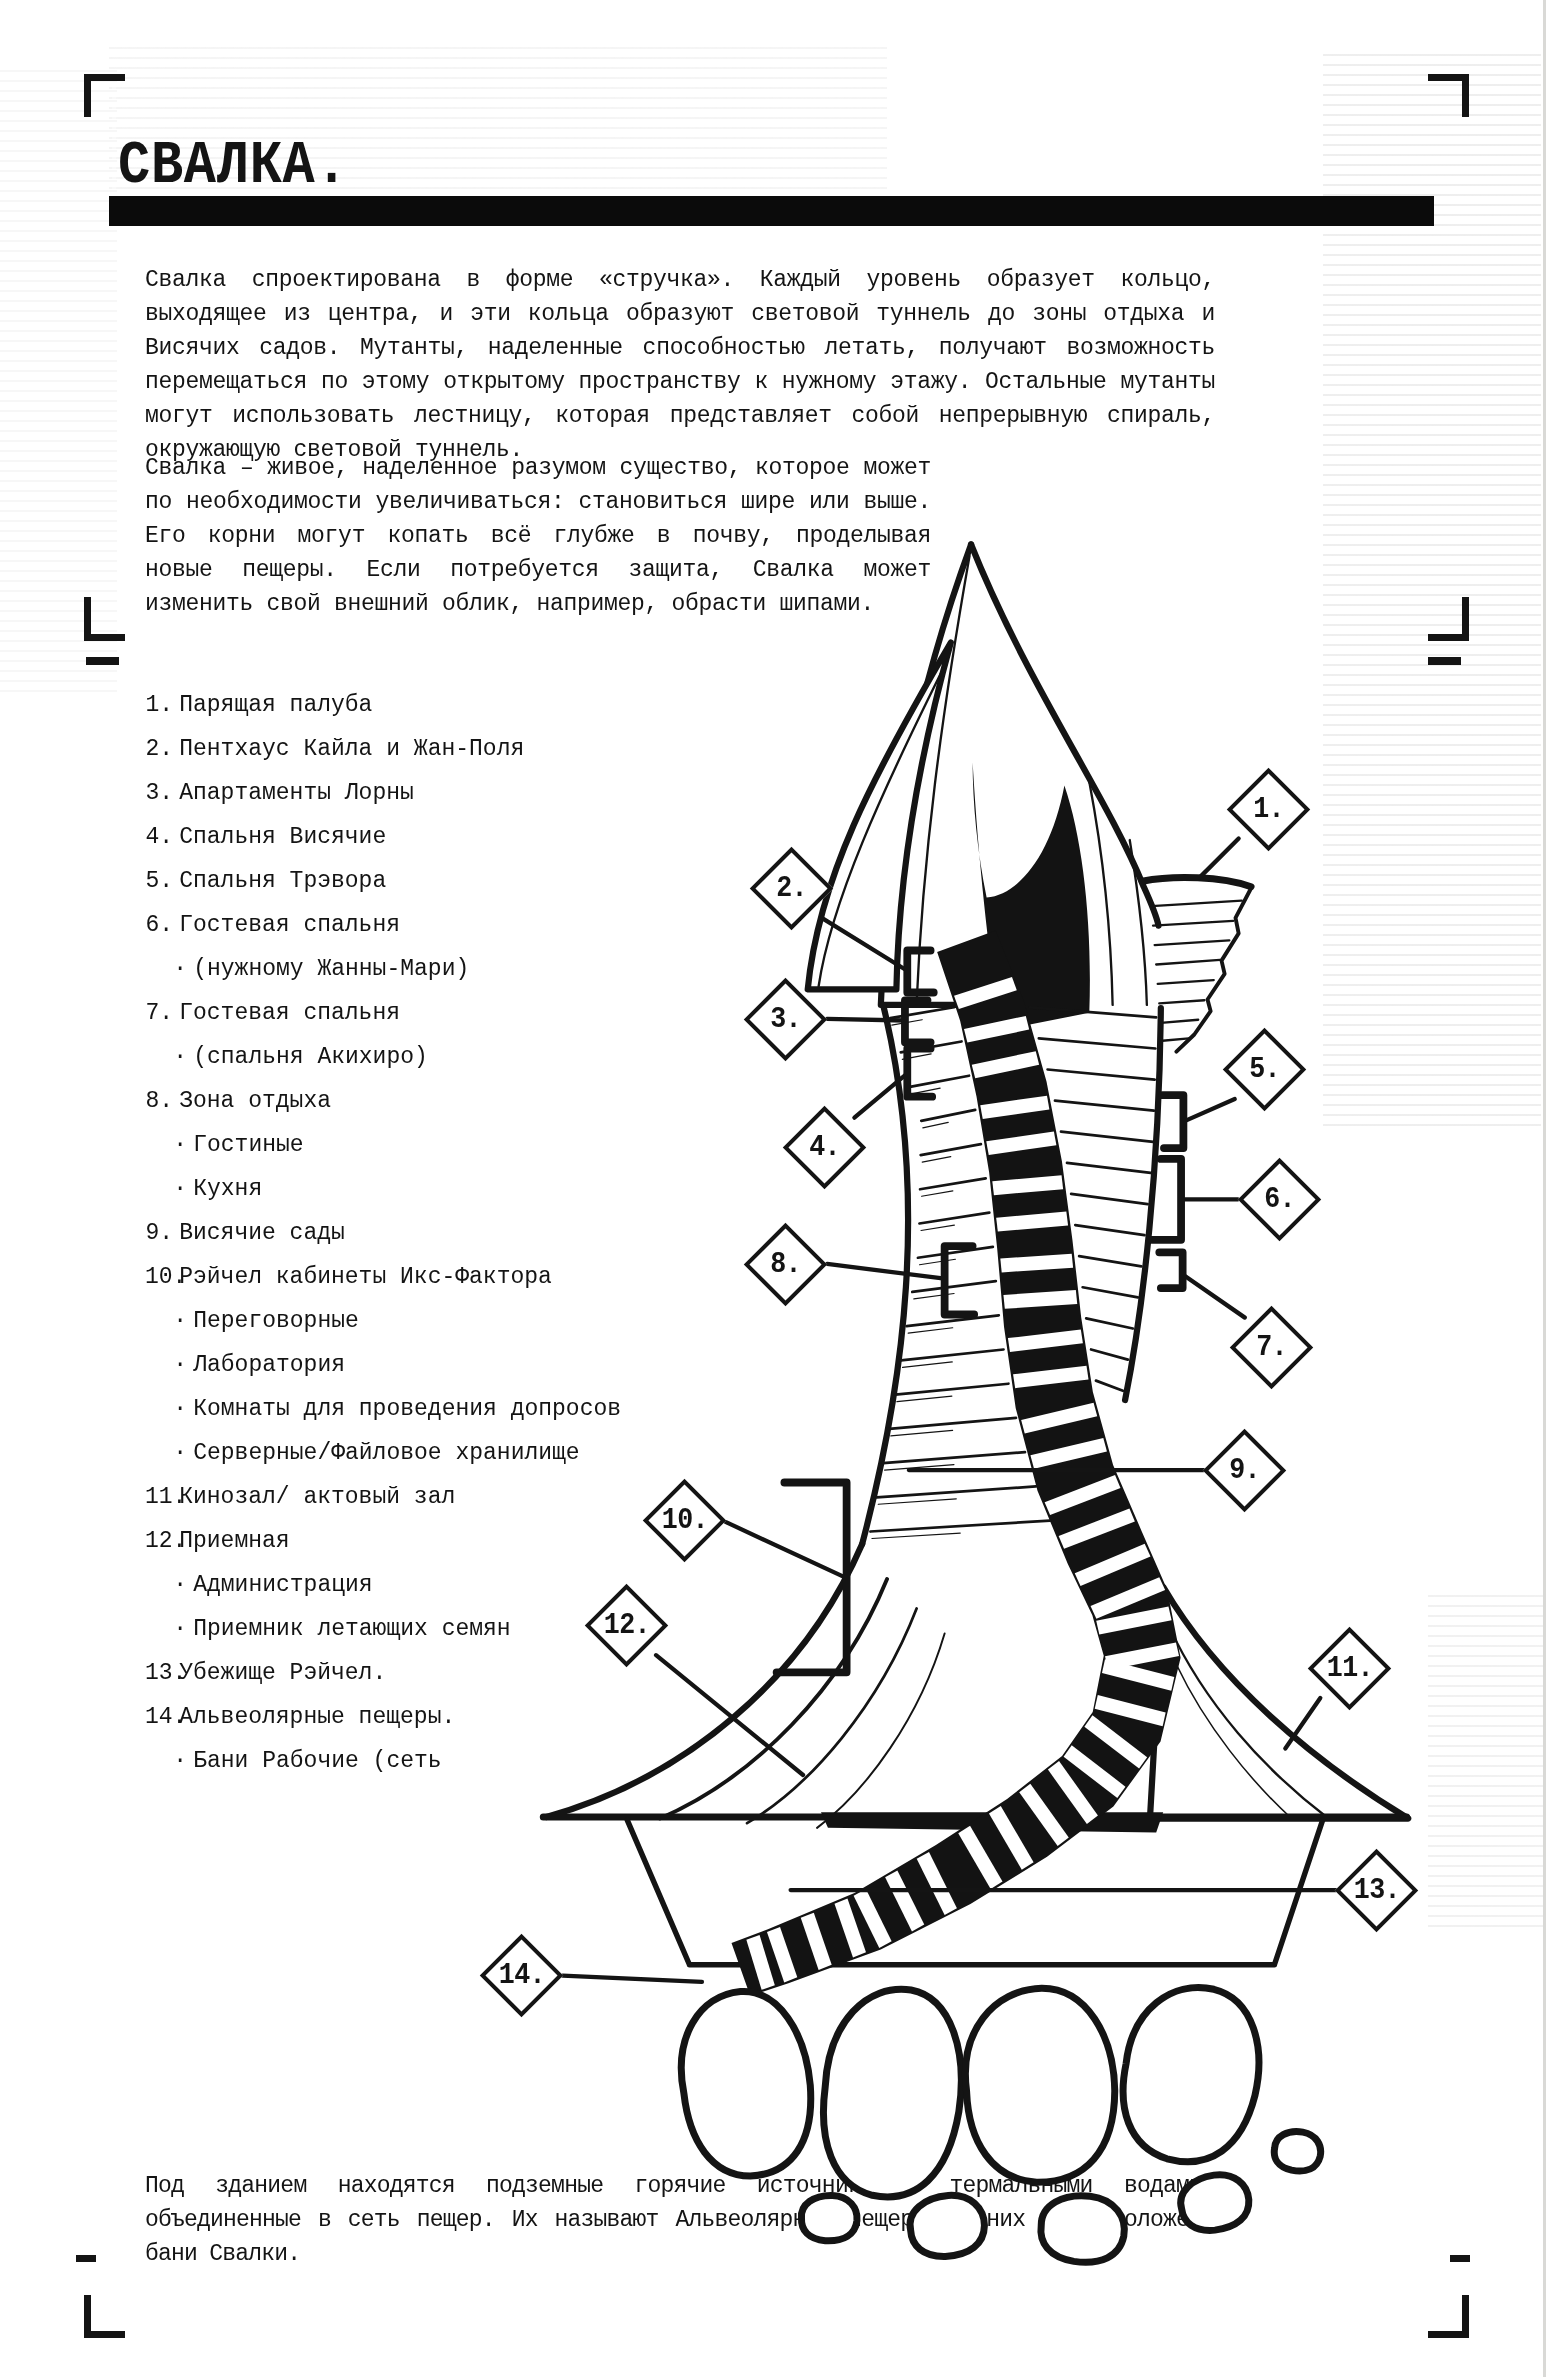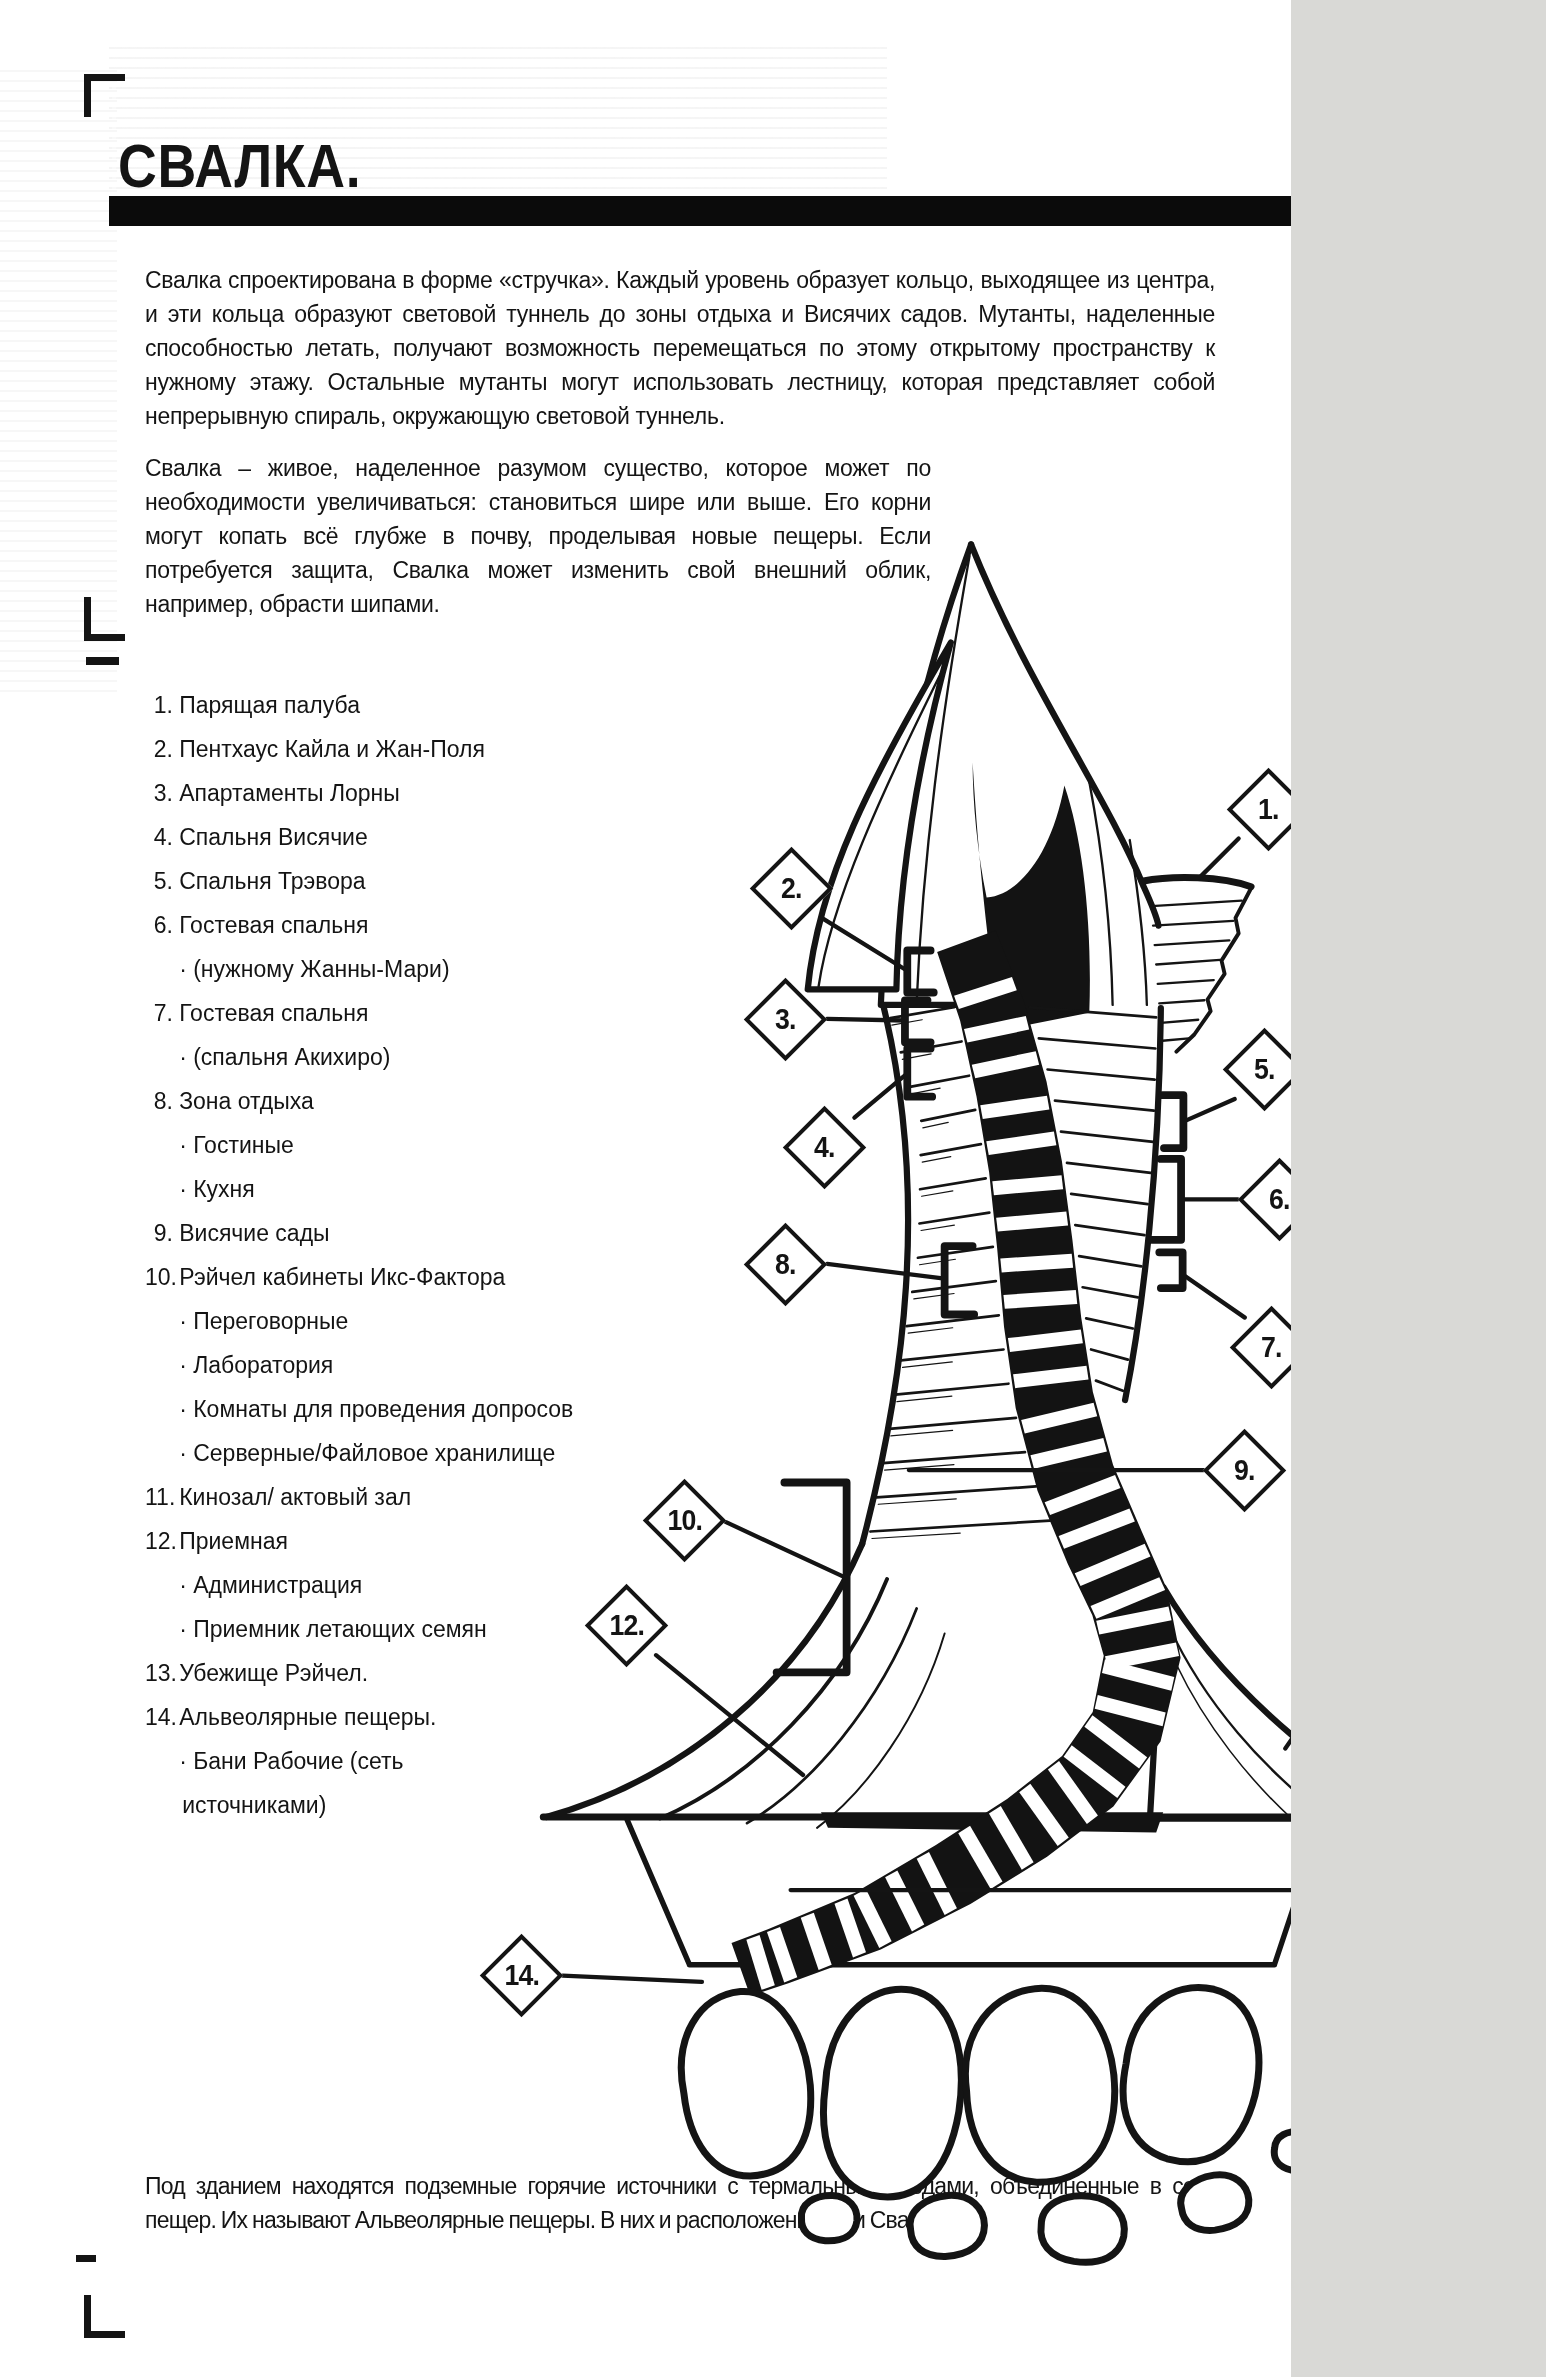--- a/index.html
+++ b/index.html
@@ -1,17 +1,17 @@
 <!DOCTYPE html>
 <html style="font-size:12.4px"><head>
 <meta charset="utf-8">
 <style>
   html,body{margin:0;padding:0;background:#d9d9d6;}
-  .page{position:relative;width:1291px;height:2377px;background:#ffffff;
-        font-family:Liberation Sans, sans-serif;color:#141414;overflow:hidden;}
+  .page{position:relative;width:1543px;height:2377px;background:#ffffff;
+        font-family:Liberation Mono, monospace;color:#141414;overflow:hidden;}
   
   .bleed{position:absolute;pointer-events:none;
          background:repeating-linear-gradient(180deg, rgba(20,20,20,.07) 0 1.6px, transparent 1.6px 10px),
                     repeating-linear-gradient(90deg, rgba(255,255,255,.75) 0 3.9px, transparent 3.9px 9.3px);}
   
   .mark{position:absolute;}
   .m-tl{left:84px;top:74px;width:34px;height:36px;border-top:7px solid #141414;border-left:7px solid #141414;}
   .m-tr{left:1428px;top:74px;width:34px;height:36px;border-top:7px solid #141414;border-right:7px solid #141414;}
   .m-ml{left:84px;top:597px;width:34px;height:37px;border-bottom:7px solid #141414;border-left:7px solid #141414;}
   .m-mr{left:1428px;top:597px;width:34px;height:37px;border-bottom:7px solid #141414;border-right:7px solid #141414;}
@@ -165,24 +165,20 @@
         <span class="lnum">13.</span>
         <span>Убежище Рэйчел.</span>
       </div>
     <div class="lrow">
         <span class="lnum">14.</span>
         <span>Альвеолярные пещеры.</span>
       </div>
     <div class="lrow sub">
         <span class="lnum">·</span>
         <span>Бани Рабочие (сеть</span>
-      </div>
-    <div class="lrow cont">
-        <span class="lnum"></span>
-        <span>источниками)</span>
       </div>
   </div>
 
   <svg class="art" width="1547" height="2377" viewBox="0 0 1988 3056">
     <g stroke="#141414" fill="none" stroke-linecap="round" stroke-linejoin="round">
 
       <path d="M1248 700 C1175 900 1140 1080 1132 1292 L1290 1292" stroke-width="8"></path>
       <path d="M1248 700 C1320 880 1422 1022 1470 1140 C1480 1162 1486 1176 1489 1190" stroke-width="8"></path>
       <path d="M1246 715 C1210 920 1186 1100 1178 1290" stroke-width="3"></path>
       <path d="M1400 1005 C1418 1100 1428 1200 1430 1292" stroke-width="3"></path>

